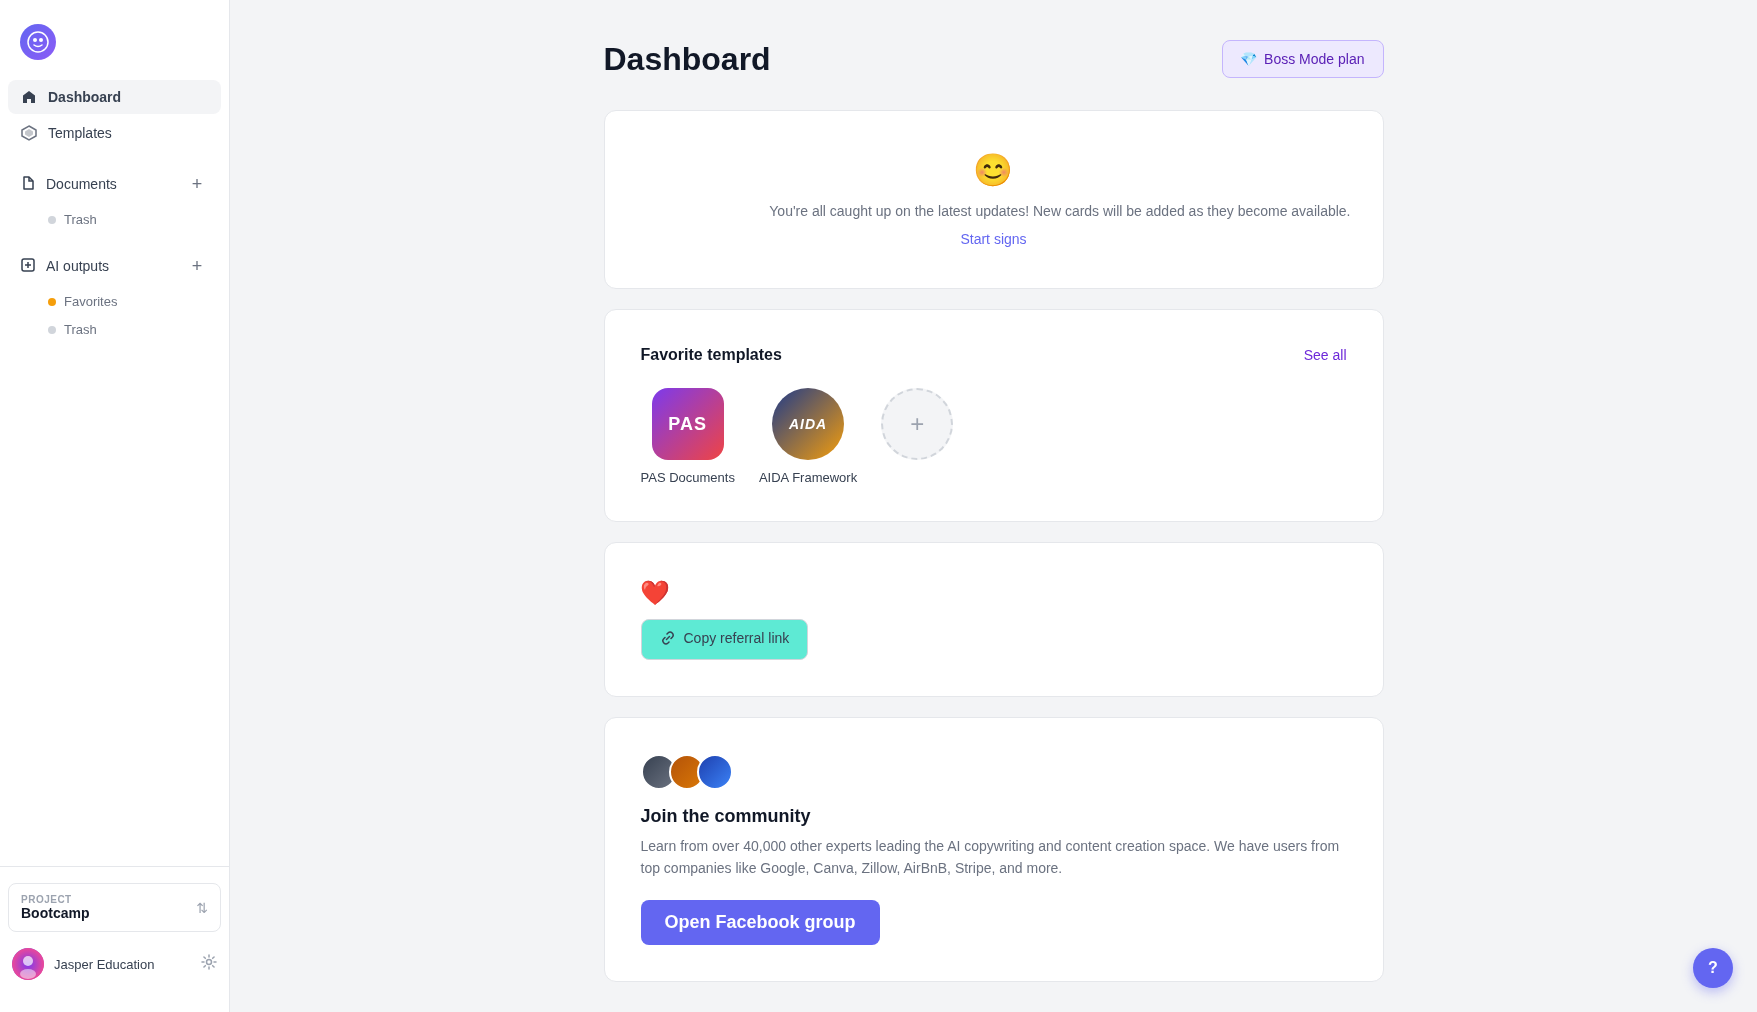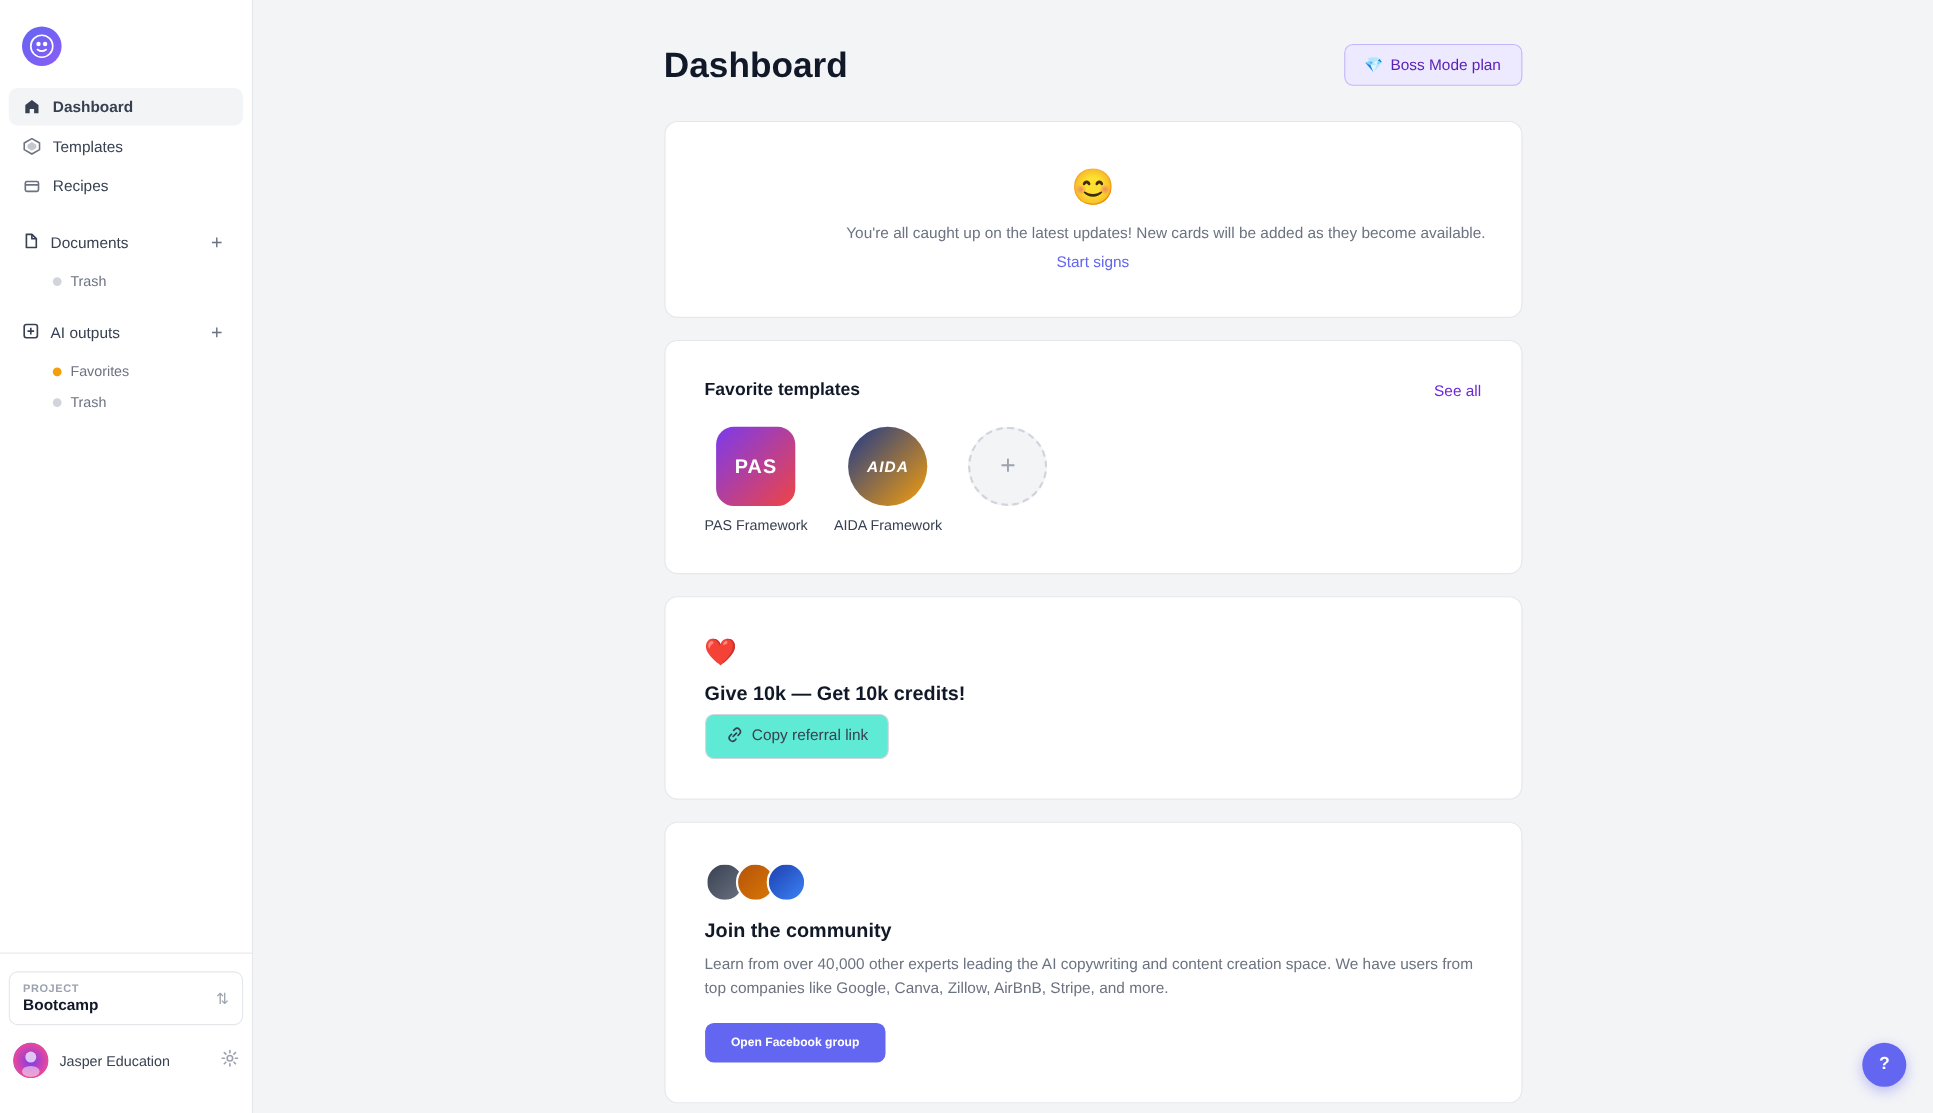--- a/index.html
+++ b/index.html
@@ -331,21 +331,21 @@
       line-height: 1.6;
     }
     .fb-btn {
       display: inline-flex;
       align-items: flex-end;
       background: #6366f1;
       color: #fff;
       border: none;
       border-radius: 8px;
       padding: 12px 24px;
-      font-size: 11px;
+      font-size: 18px;
       font-weight: 600;
       cursor: pointer;
       gap: 8px;
     }
 
     
     .help-btn {
       position: fixed;
       bottom: 24px;
       right: 24px;
@@ -438,29 +438,20 @@
     <div class="nav-item">
       <span class="nav-icon">
         <svg width="16" height="16" viewBox="0 0 16 16" fill="none">
           <polygon points="8,1 15,5 15,11 8,15 1,11 1,5" stroke="#6b7280" stroke-width="1.5" fill="none"></polygon>
           <polygon points="8,4 12,6.5 12,9.5 8,12 4,9.5 4,6.5" fill="#6b7280" opacity="0.4"></polygon>
         </svg>
       </span>
       <span>Templates</span>
     </div>
 
-    <div class="nav-item">
-      <span class="nav-icon">
-        <svg width="16" height="16" viewBox="0 0 16 16" fill="none">
-          <rect x="2" y="4" width="12" height="9" rx="1.5" stroke="#6b7280" stroke-width="1.5" fill="none"></rect>
-          <line x1="2" y1="7" x2="14" y2="7" stroke="#6b7280" stroke-width="1.5"></line>
-        </svg>
-      </span>
-      <span>Recipes</span>
-    </div>
 
     <div style="height: 12px;"></div>
 
     <div class="nav-section-header">
       <div class="nav-section-label">
         <span>
           <svg width="16" height="16" viewBox="0 0 16 16" fill="none">
             <path d="M4 2H9L13 6V14H4V2Z" stroke="#374151" stroke-width="1.5" fill="none" stroke-linejoin="round"></path>
             <polyline points="9,2 9,6 13,6" stroke="#374151" stroke-width="1.5" fill="none"></polyline>
           </svg>
@@ -553,42 +544,41 @@
       <div class="card-header">
         <span class="card-title">Favorite templates</span>
         <a class="see-all-link">See all</a>
       </div>
       <div class="template-grid">
 
         <div class="template-item">
           <div class="pas-badge">
             <span class="pas-text">PAS</span>
           </div>
-          <span class="template-name">PAS Framework</span>
+          <span class="template-name">PAS Documents</span>
         </div>
 
         <div class="template-item">
           <div class="aida-badge">
             <span class="aida-text">AIDA</span>
           </div>
           <span class="template-name">AIDA Framework</span>
         </div>
 
         <div class="template-item">
           <div class="add-more-badge">
             <span style="font-size:24px;color:#9ca3af;">+</span>
           </div>
           <span class="template-name"></span>
         </div>
       </div>
     </div>
 
     <div class="card referral-card">
       <div class="referral-heart">❤️</div>
-      <div class="referral-title">Give 10k — Get 10k credits!</div>
       <button class="copy-btn">
         <span>
           <svg width="16" height="16" viewBox="0 0 16 16" fill="none">
             <path d="M6.5 9.5L9.5 6.5M7 4L8 3a3 3 0 014.24 4.24L11 8.5M9 12l-1 1a3 3 0 01-4.24-4.24L5 7.5" stroke="#374151" stroke-width="1.5" stroke-linecap="round"></path>
           </svg>
         </span>
         <span>Copy referral link</span>
       </button>
     </div>
 

